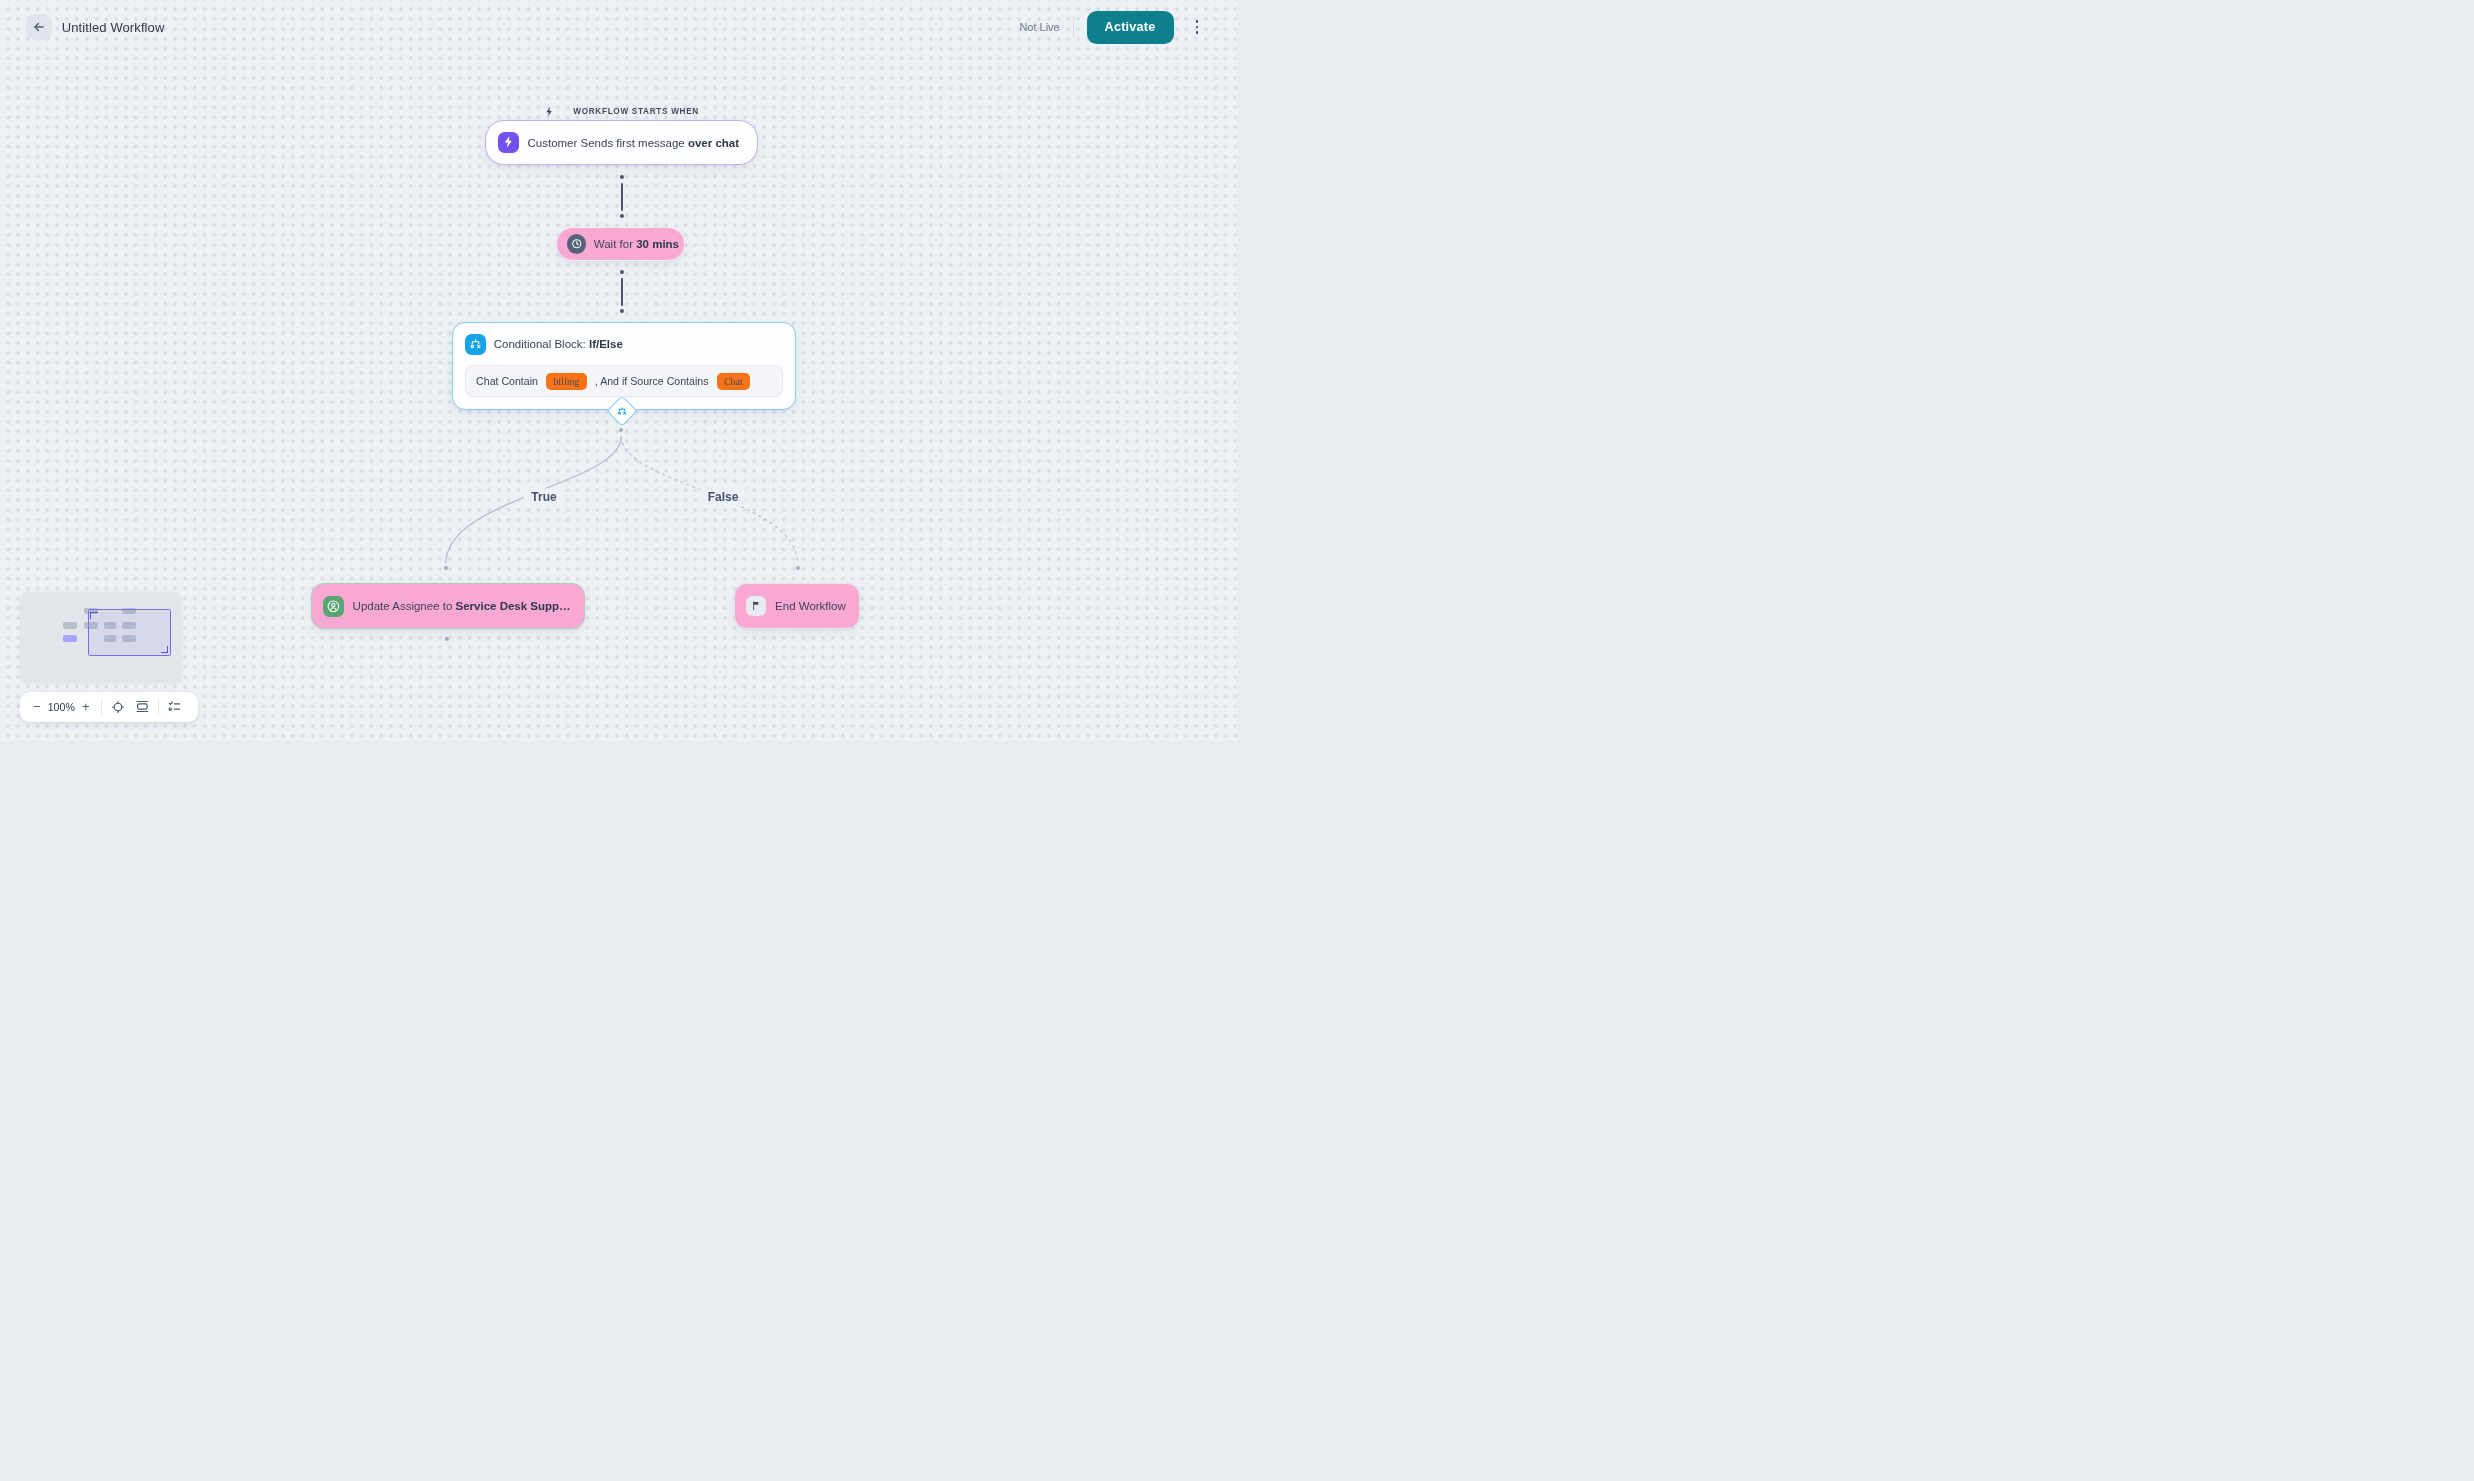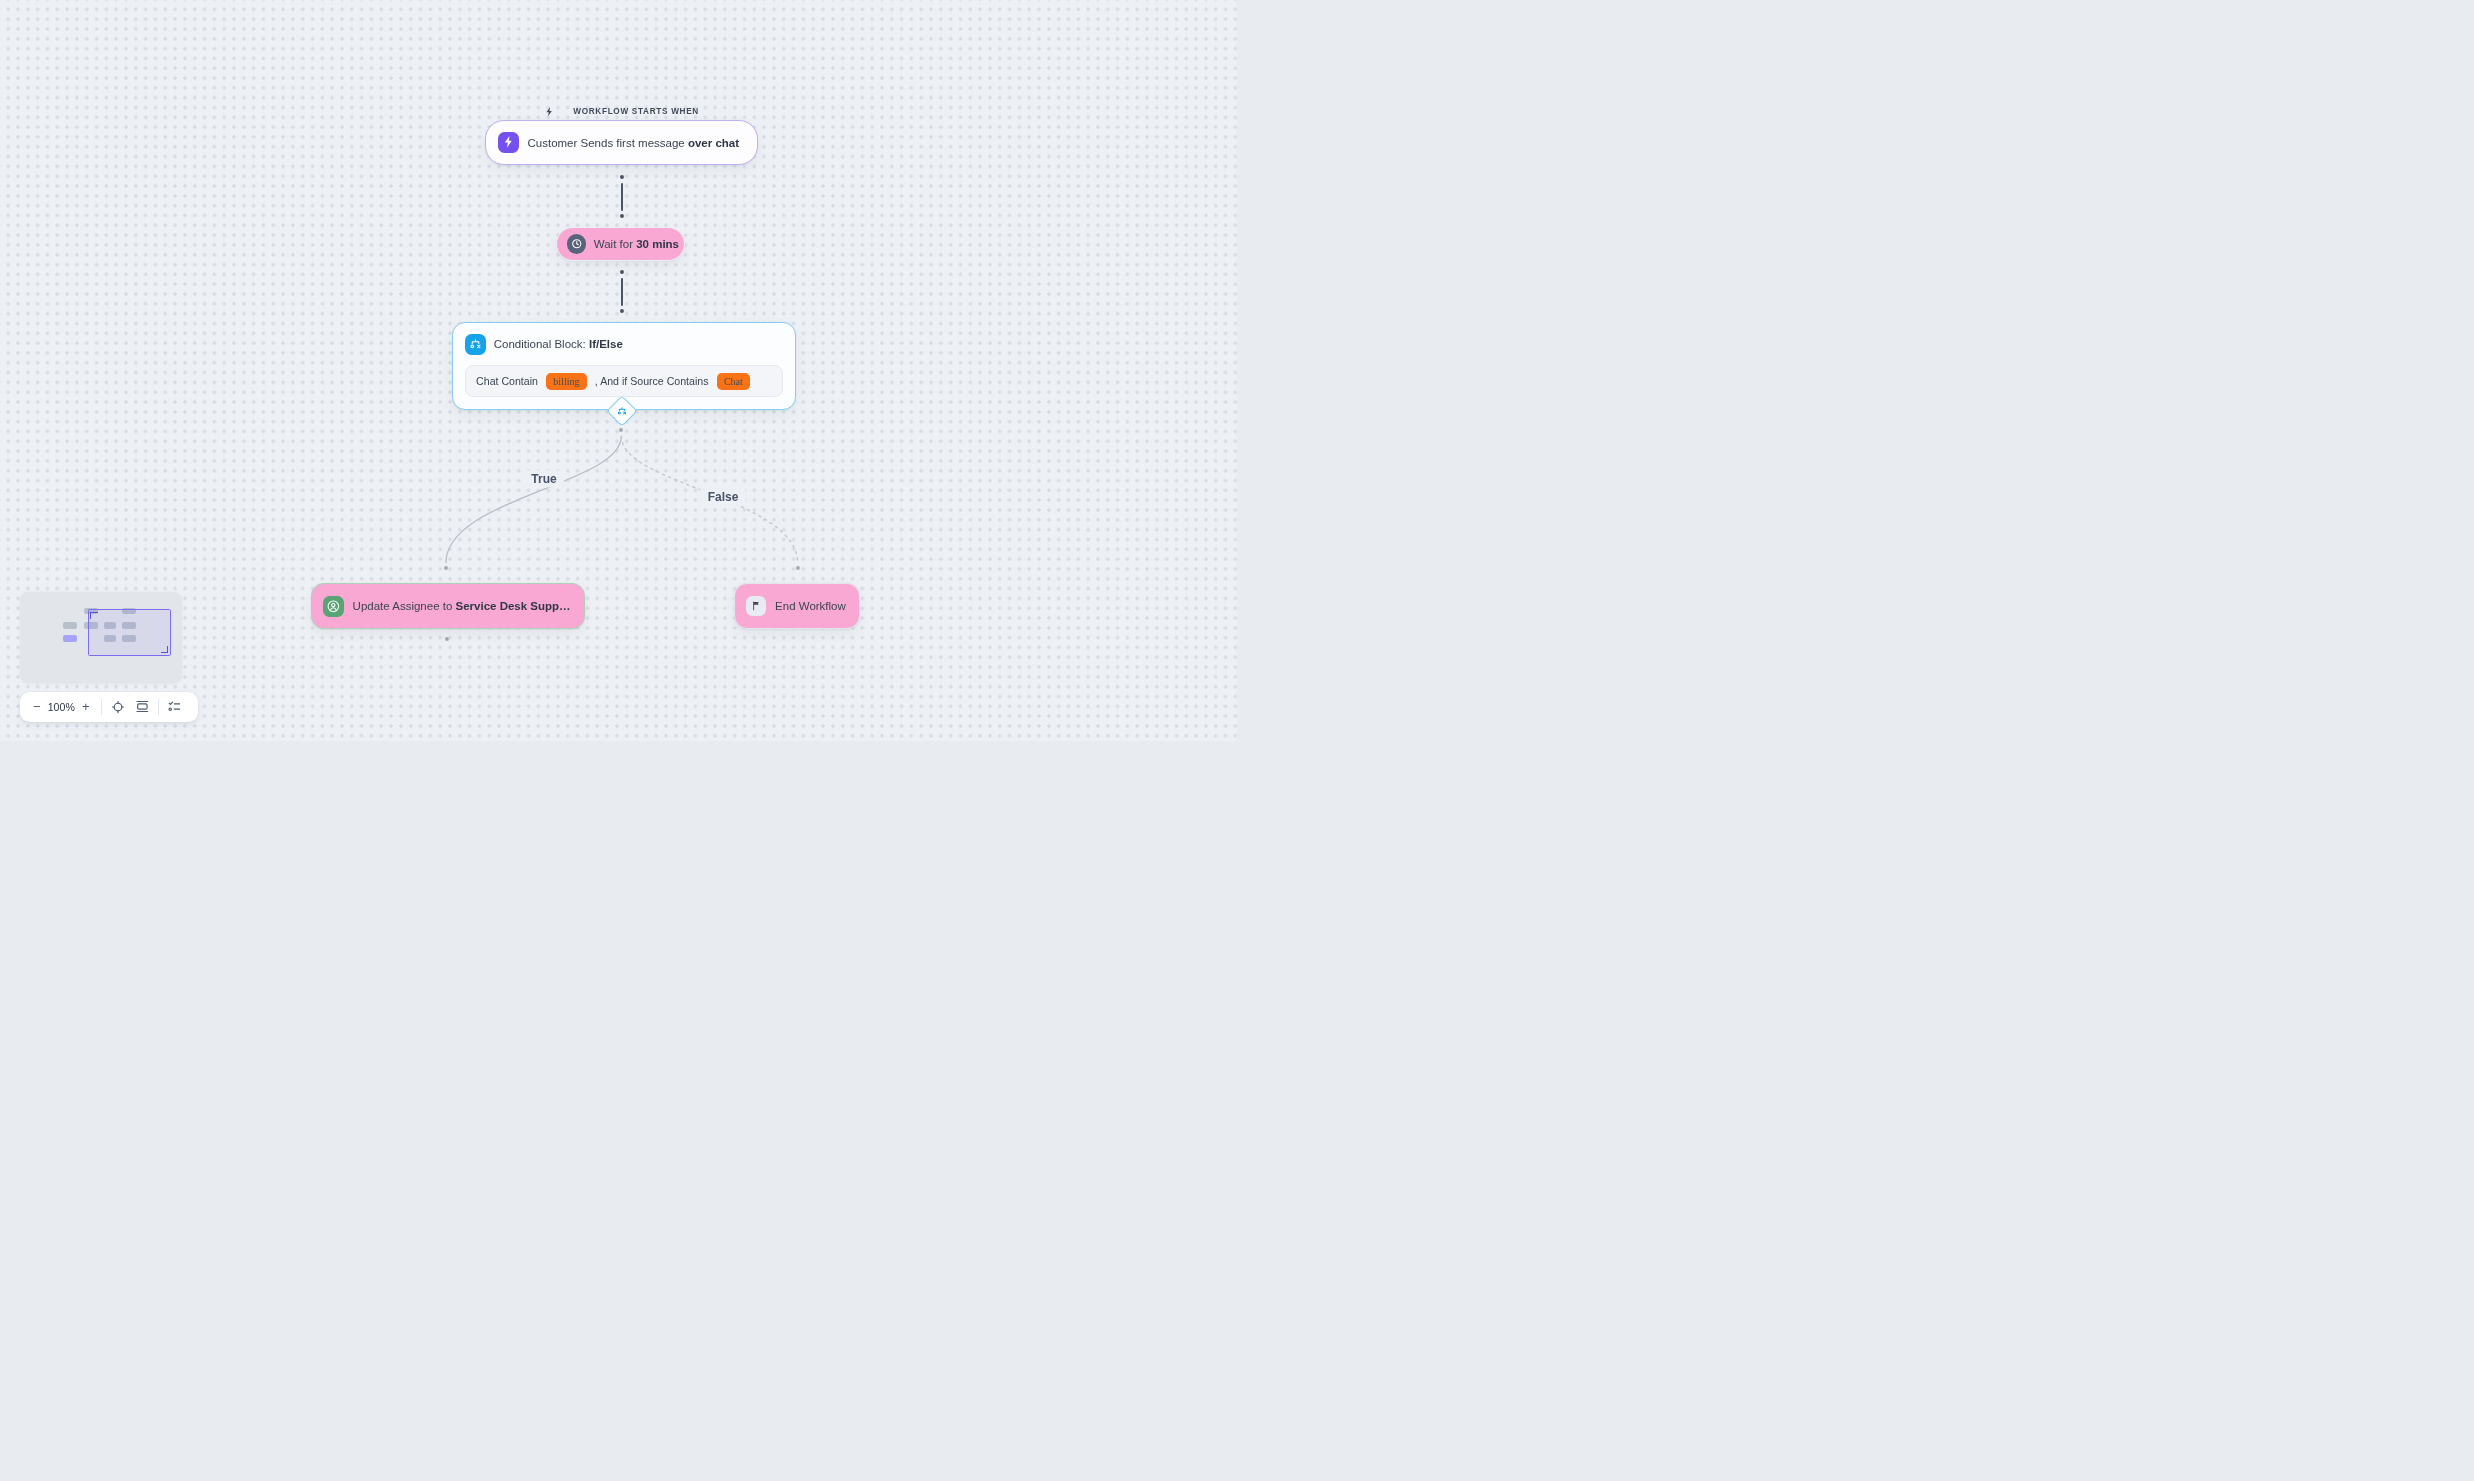--- a/index.html
+++ b/index.html
@@ -90,20 +90,40 @@
 
   <svg class="pattern-svg" width="1237" height="741" viewBox="0 0 1512 905">
     <defs>
       <pattern id="plusgrid" x="4" y="5" width="12" height="12" patternUnits="userSpaceOnUse">
         <path d="M6 3.5v5M3.5 6h5" stroke="#ccd2dc" stroke-width="1.1" fill="none"></path>
       </pattern>
     </defs>
     <rect x="0" y="0" width="1512" height="905" fill="url(#plusgrid)"></rect>
   </svg>
 
+  <div class="header">
+    <div class="back-btn">
+      <svg width="14" height="14" viewBox="0 0 24 24" fill="none" stroke="#51607a" stroke-width="2.4" stroke-linecap="round" stroke-linejoin="round">
+          <path d="M19 12H5"></path>
+          <path d="M11 18l-6-6 6-6"></path>
+        </svg>
+    </div>
+    <div class="wf-title">Untitled Workflow</div>
+
+    <div class="header-right">
+      <span class="status-text">Not Live</span>
+      <div class="hdr-divider"></div>
+      <button class="activate-btn">Activate</button>
+      <div class="kebab">
+          <span></span>
+          <span></span>
+          <span></span>
+        </div>
+    </div>
+  </div>
 
   <div class="start-label">
     <svg width="8.2" height="9.8" viewBox="0 0 24 28">
         <path d="M14 1 4 15h7l-2 12L20 11h-7l1.8-10z" fill="#414a59"></path>
       </svg>
     <span>WORKFLOW STARTS WHEN</span>
   </div>
 
   <div class="node trigger-node">
     <div class="sq-icon trigger-icon">
@@ -157,21 +177,21 @@
       <circle cx="6" cy="15.5" r="2.3"></circle>
       <path d="M15.8 13.3l4.4 4.4M20.2 13.3l-4.4 4.4"></path>
     </svg>
   </div>
   <div class="edge-dot light" style="left:621px;top:430px"></div>
 
   <svg class="edges-svg" width="1237" height="741" fill="none" viewBox="0 0 1512 905">
     <path d="M759.5 533 C759.5 592 545 608 545 688" stroke="#b7bec9" stroke-width="1.6"></path>
     <path d="M759.5 533 C759.5 592 975 608 975 688" stroke="#c3c9d3" stroke-width="1.8" stroke-dasharray="2.5 5.5" stroke-linecap="round"></path>
   </svg>
-  <div class="branch-label" style="left:544px;top:479px">True</div>
+  <div class="branch-label" style="left:544px;top:497px">True</div>
   <div class="branch-label" style="left:723px;top:497px">False</div>
   <div class="edge-dot light" style="left:446px;top:568px"></div>
   <div class="edge-dot light" style="left:798px;top:568px"></div>
 
   <div class="node update-node">
     <div class="sq-icon update-icon">
       <svg width="14.7" height="14.7" viewBox="0 0 24 24" fill="none" stroke="#ffffff" stroke-width="1.7" stroke-linecap="round">
         <circle cx="12" cy="12" r="8.6"></circle>
         <circle cx="12" cy="10" r="2.7"></circle>
         <path d="M7.4 18.3c.9-2.8 2.6-4.1 4.6-4.1s3.7 1.3 4.6 4.1"></path>

